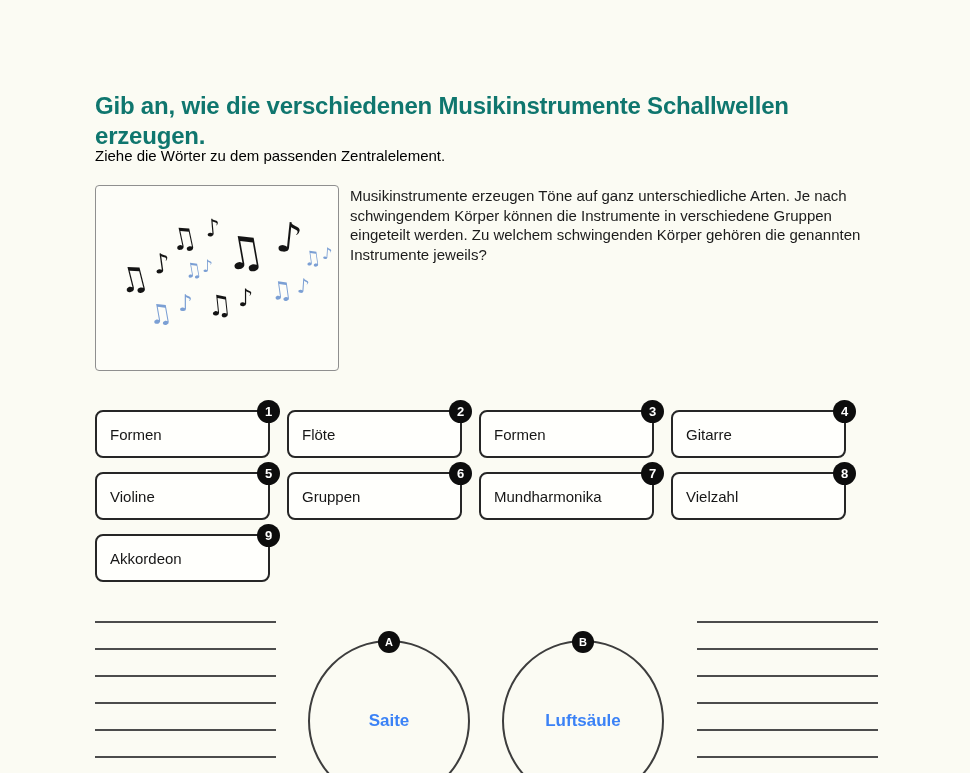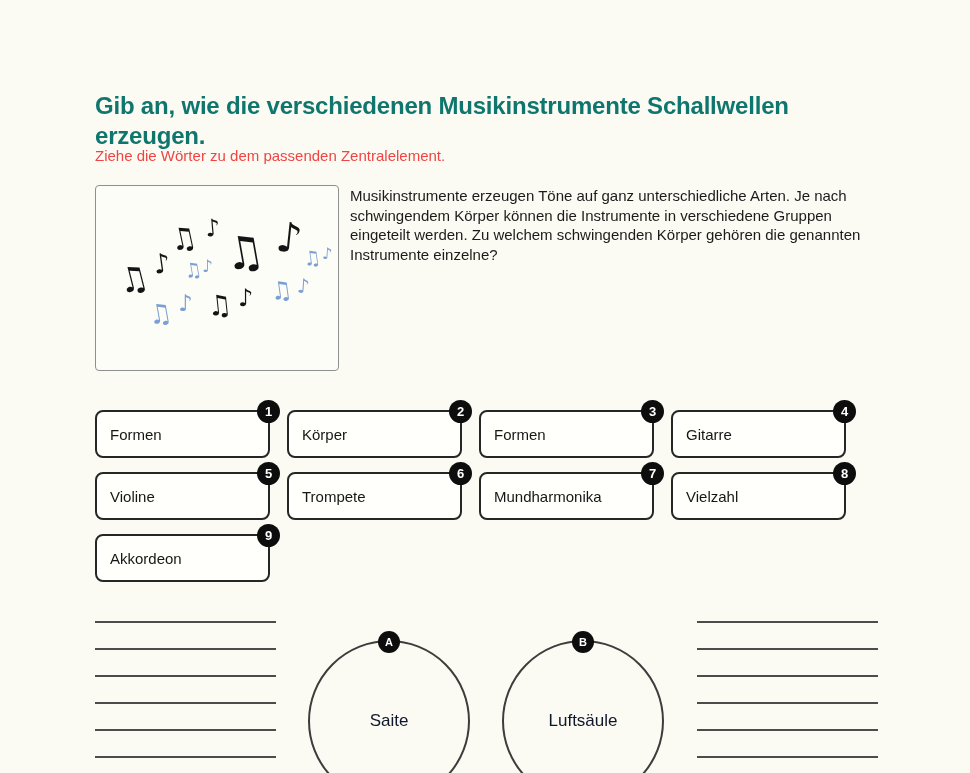--- a/index.html
+++ b/index.html
@@ -13,21 +13,21 @@
   }
 
   
   .page-title {
     position:absolute; left:95px; top:82px; width:722px;
     font-size:24px; line-height:30px; font-weight:700;
     color:#0f766e; letter-spacing:-0.2px;margin-top:9px;
   }
   .subtitle {
     position:absolute; left:95px; top:147px; width:600px;
-    font-size:15px; color:#ef4444;
+    font-size:15px; color:#000000;
   }
 
   
   .illustration {
     position:absolute; left:95px; top:185px; width:244px; height:186px;
     background:#fdfdf8; border:1px solid #8f8f8f; border-radius:4px;
     overflow:hidden;
   }
   .note {
     position:absolute; line-height:1; user-select:none;
@@ -69,21 +69,21 @@
   .ruled-line { height:2px; background:#4c4c4c; margin-bottom:25px; }
 
   .dropzone {
     position:absolute; width:162px; height:162px;
     border:2px solid #3d3d3d; border-radius:50%;
     display:flex; align-items:center; justify-content:center;
     background:transparent;
   }
   .dropzone.a { left:308px; top:640px; }
   .dropzone.b { left:502px; top:640px; }
-  .zone-label { font-size:17px; color:#0f172a; }
+  .zone-label { font-size:17px; color:#3b82f6;font-weight:bold; }
   .letter-badge {
     position:absolute; top:-11px; left:50%; margin-left:-11px;
     width:22px; height:22px; border-radius:50%;
     background:#0d0d0d; color:#fff;
     font-size:11px; font-weight:700;
     display:flex; align-items:center; justify-content:center;
   }
 </style>
 </head>
 <body>
@@ -104,46 +104,46 @@
     <span class="note" style="left: 226px; top: 60px; font-size: 16px; color: rgb(123, 159, 212); transform: rotate(4deg);">♪</span>
     <span class="note" style="left: 52px; top: 114px; font-size: 27px; color: rgb(123, 159, 212); transform: rotate(-10deg);">♫</span>
     <span class="note" style="left: 82px; top: 106px; font-size: 23px; color: rgb(123, 159, 212); transform: rotate(0deg);">♪</span>
     <span class="note" style="left: 111px; top: 106px; font-size: 28px; color: rgb(20, 20, 20); transform: rotate(-6deg);">♫</span>
     <span class="note" style="left: 142px; top: 100px; font-size: 24px; color: rgb(20, 20, 20); transform: rotate(0deg);">♪</span>
     <span class="note" style="left: 174px; top: 92px; font-size: 25px; color: rgb(123, 159, 212); transform: rotate(-8deg);">♫</span>
     <span class="note" style="left: 201px; top: 90px; font-size: 20px; color: rgb(123, 159, 212); transform: rotate(4deg);">♪</span>
   </div>
 
 <div class="intro">
-  <p>Musikinstrumente erzeugen Töne auf ganz unterschiedliche Arten. Je nach schwingendem Körper können die Instrumente in verschiedene Gruppen eingeteilt werden. Zu welchem schwingenden Körper gehören die genannten Instrumente einzelne?</p>
+  <p>Musikinstrumente erzeugen Töne auf ganz unterschiedliche Arten. Je nach schwingendem Körper können die Instrumente in verschiedene Gruppen eingeteilt werden. Zu welchem schwingenden Körper gehören die genannten Instrumente jeweils?</p>
 </div>
 
 <div class="cards">
   <div class="card">
     <span>Formen</span>
     <span class="badge">1</span>
   </div>
   <div class="card">
-    <span>Körper</span>
+    <span>Flöte</span>
     <span class="badge">2</span>
   </div>
   <div class="card">
     <span>Formen</span>
     <span class="badge">3</span>
   </div>
   <div class="card">
     <span>Gitarre</span>
     <span class="badge">4</span>
   </div>
   <div class="card">
     <span>Violine</span>
     <span class="badge">5</span>
   </div>
   <div class="card">
-    <span>Trompete</span>
+    <span>Gruppen</span>
     <span class="badge">6</span>
   </div>
   <div class="card">
     <span>Mundharmonika</span>
     <span class="badge">7</span>
   </div>
   <div class="card">
     <span>Vielzahl</span>
     <span class="badge">8</span>
   </div>

